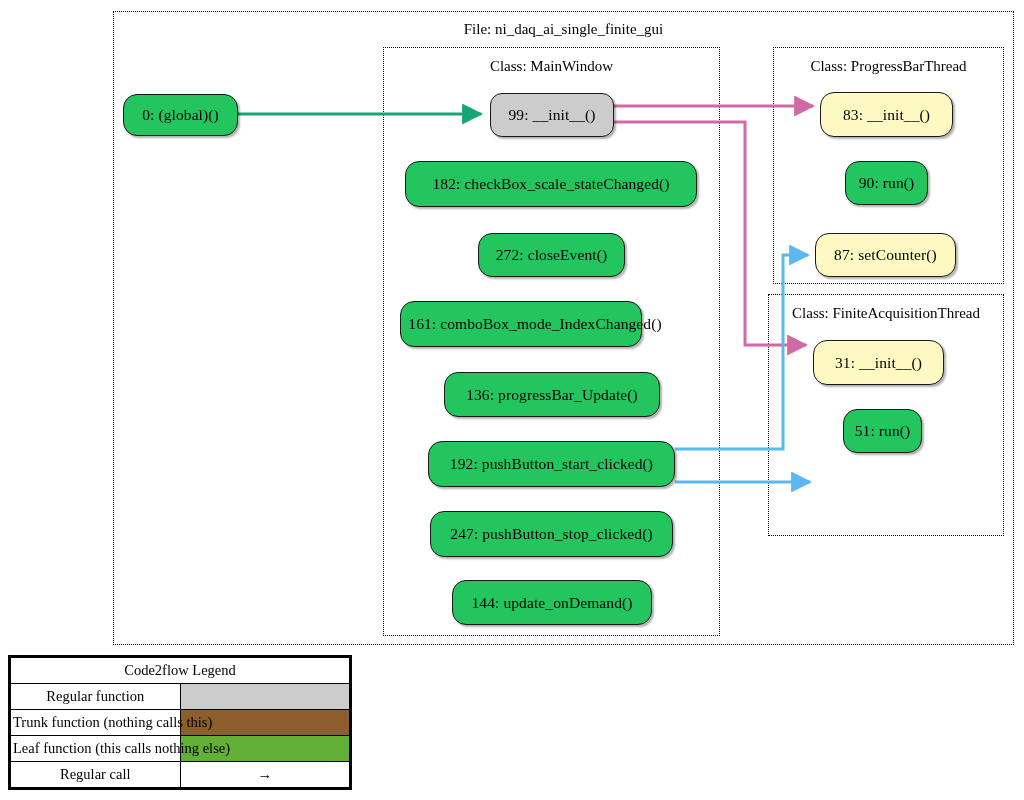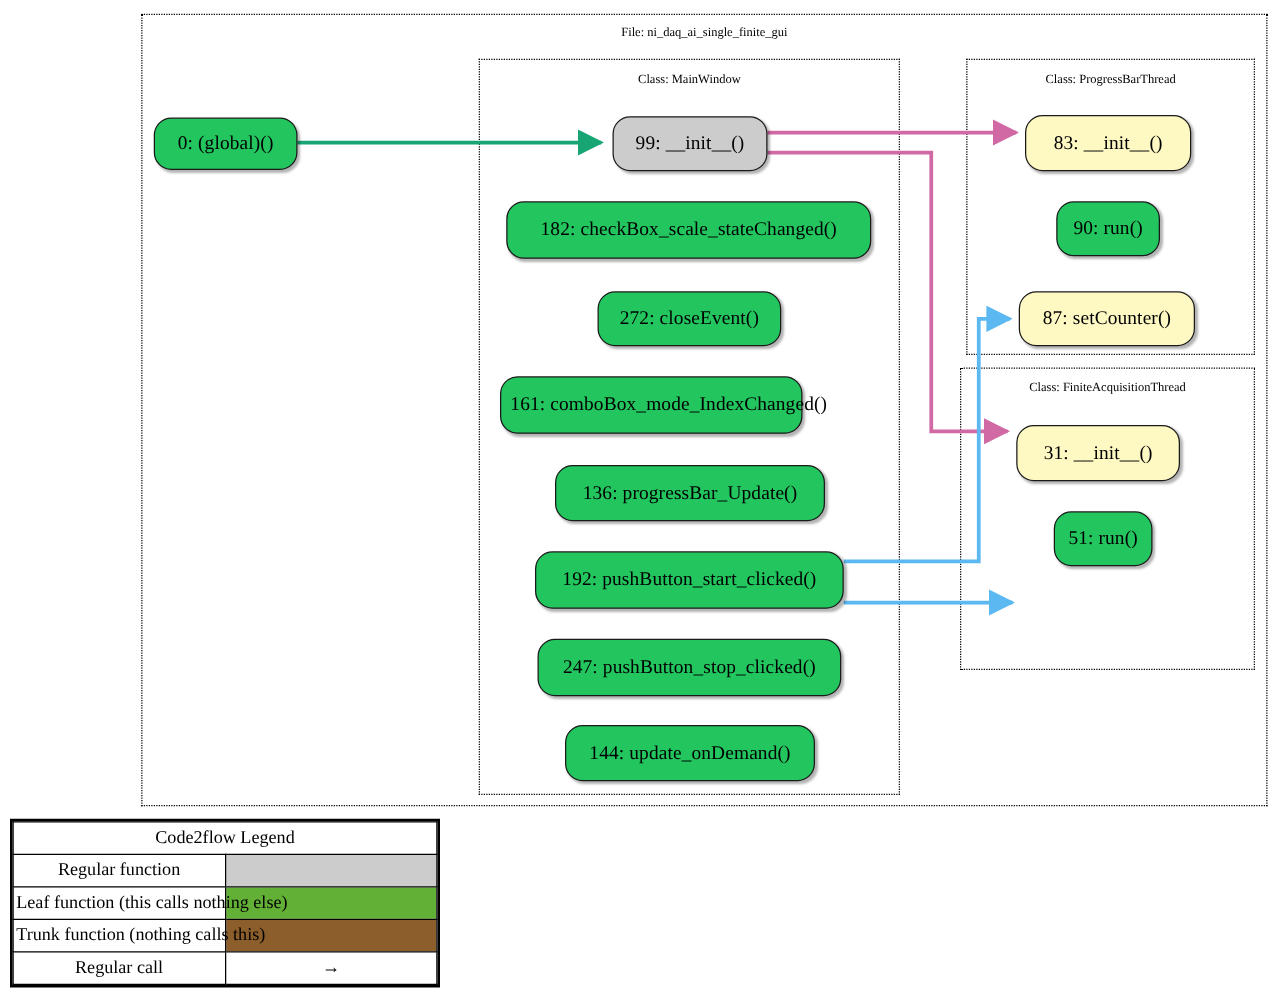--- a/index.html
+++ b/index.html
@@ -23,21 +23,21 @@
     position: absolute;
     border: 1px dotted #000000;
     box-sizing: border-box;
     background: transparent;
   }
   .cluster-label {
     position: absolute;
     left: 0;
     right: 0;
     text-align: center;
-    font-size: 10px;
+    font-size: 15px;
     color: #000000;
     white-space: nowrap;
     line-height: 1;
   }
 
   
   .node {
     position: absolute;
     box-sizing: border-box;
     border: 1px solid #1a1a1a;
@@ -46,21 +46,21 @@
     align-items: center;
     justify-content: center;
     font-size: 15.5px;
     color: #000000;
     white-space: nowrap;
     box-shadow: 2px 2px 2px rgba(0,0,0,0.30);
     letter-spacing: 0.1px;
   }
   .node.trunk { background: #22c55e; }
   .node.leaf  { background: #fef9c3; }
-  .node.regular { background: #cccccc; }
+  .node.regular { background: #cccccc; border-radius: 12px; }
 
   
   #edges {
     position: absolute;
     left: 0; top: 0;
     width: 1024px; height: 800px;
     pointer-events: none;
   }
 
   
@@ -202,32 +202,32 @@
         <tr>
           <td colspan="2">Code2flow Legend</td>
         </tr>
         <tr>
           <td>Regular function</td>
           <td class="swatch">
             <span class="sw sw-regular"></span>
           </td>
         </tr>
         <tr>
+          <td>Trunk function (nothing calls this)</td>
+          <td class="swatch">
+            <span class="sw sw-trunk"></span>
+          </td>
+        </tr>
+        <tr>
           <td>Leaf function (this calls nothing else)</td>
           <td class="swatch">
             <span class="sw sw-leaf"></span>
           </td>
         </tr>
         <tr>
-          <td>Trunk function (nothing calls this)</td>
-          <td class="swatch">
-            <span class="sw sw-trunk"></span>
-          </td>
-        </tr>
-        <tr>
           <td>Regular call</td>
           <td class="swatch arrow-cell">→</td>
         </tr>
       </tbody>
     </table>
   </div>
 
 </div>
 
 </body></html>

